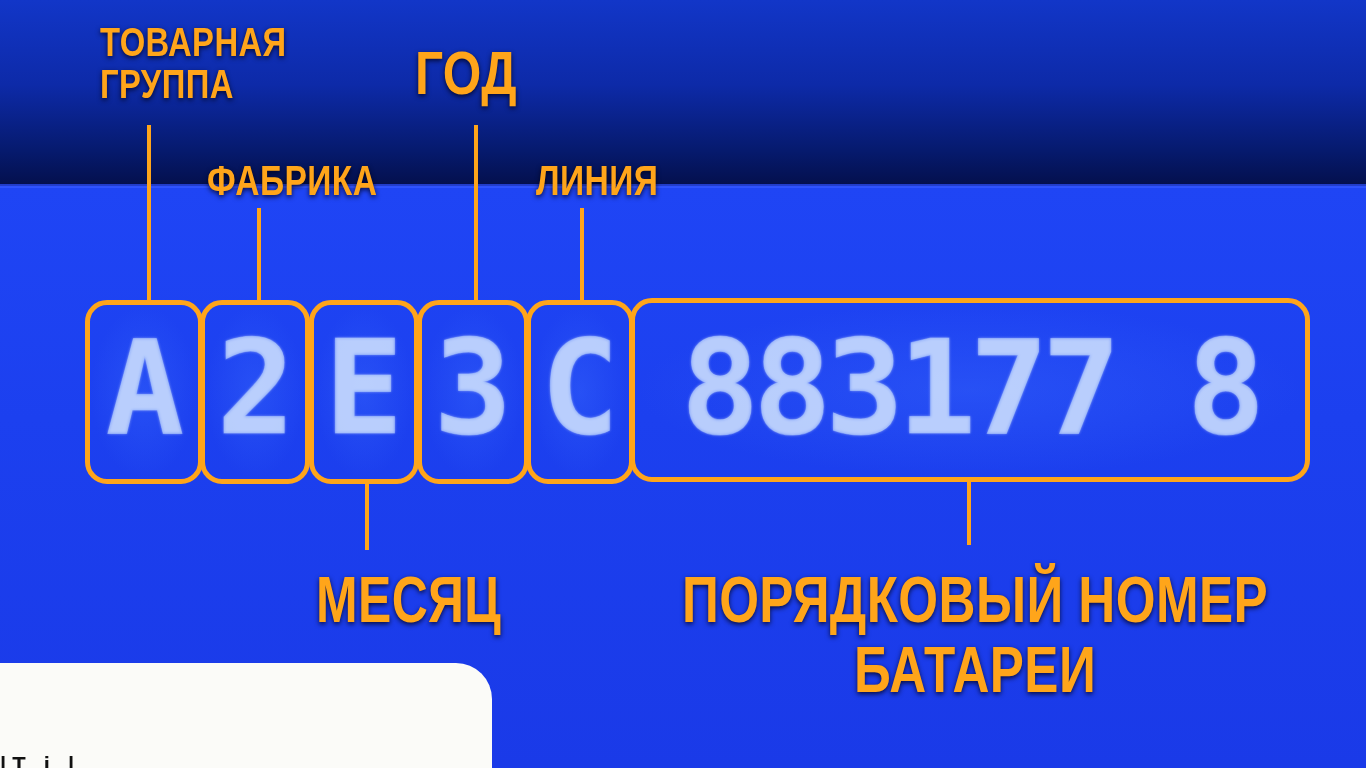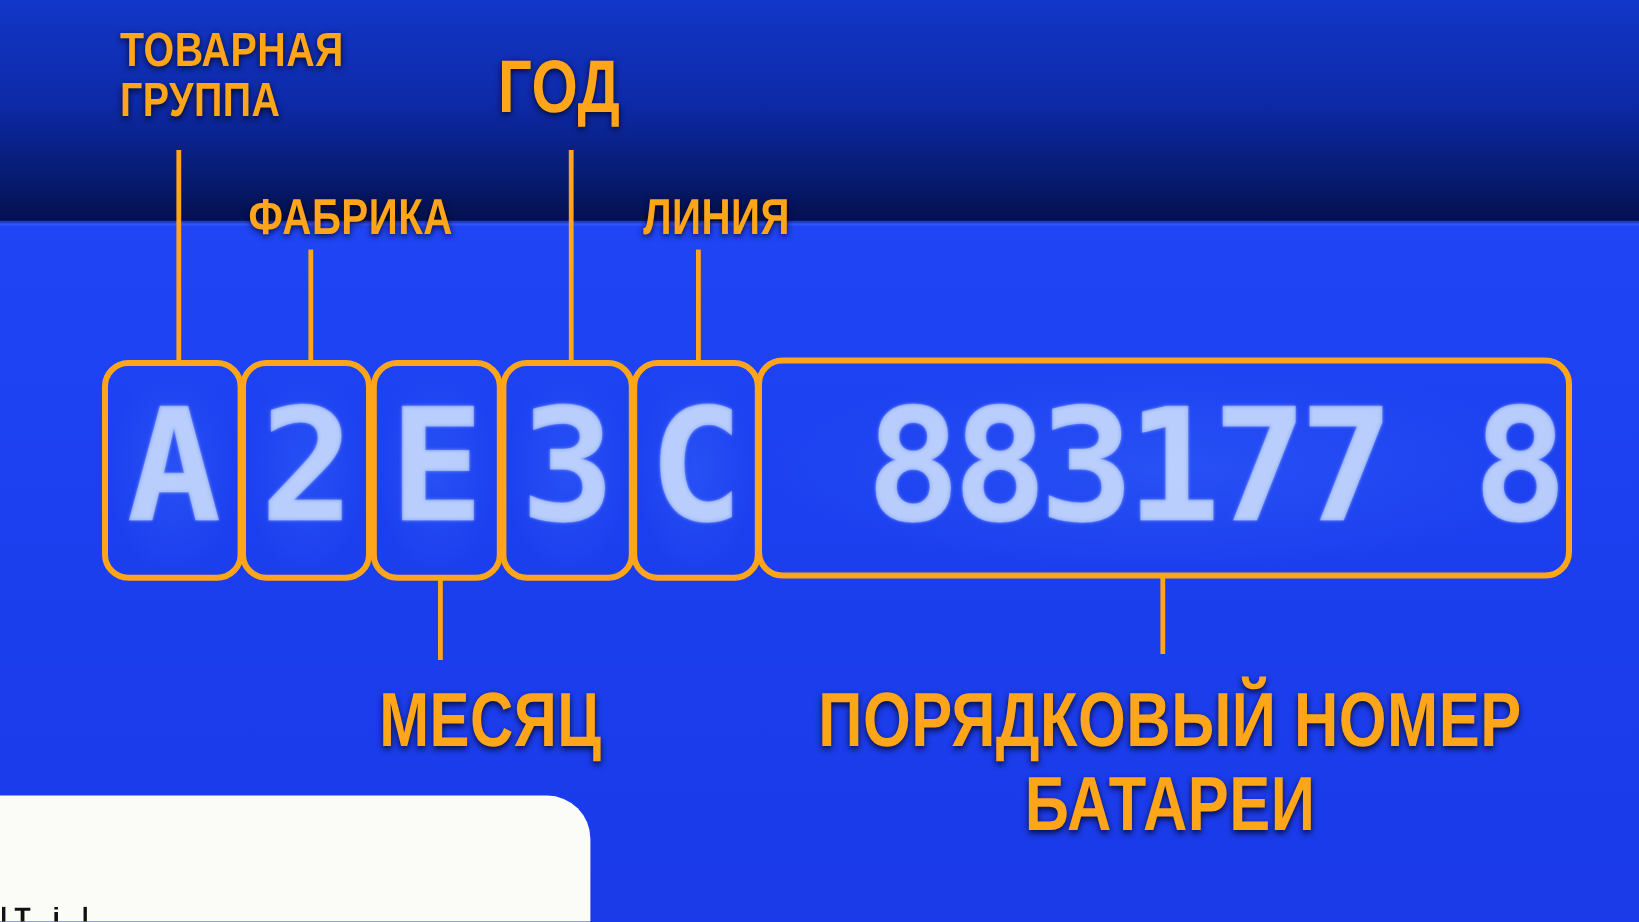--- a/index.html
+++ b/index.html
@@ -85,16 +85,16 @@
 <div class="box" style="left:309px;top:300px;width:110px;height:184px;"></div>
 <div class="box" style="left:417px;top:300px;width:112px;height:184px;"></div>
 <div class="box" style="left:526px;top:300px;width:108px;height:184px;"></div>
 <div class="box" style="left:630px;top:298px;width:680px;height:184px;"></div>
 
 <div class="chars" style="left:95px;top:318px;width:100px;font-size:130px;line-height:140px;">A</div>
 <div class="chars" style="left:206px;top:318px;width:100px;font-size:130px;line-height:140px;">2</div>
 <div class="chars" style="left:314px;top:318px;width:100px;font-size:130px;line-height:140px;">E</div>
 <div class="chars" style="left:423px;top:318px;width:100px;font-size:130px;line-height:140px;">3</div>
 <div class="chars" style="left:530px;top:318px;width:100px;font-size:130px;line-height:140px;">C</div>
-<div class="chars" style="left:640px;top:318px;width:660px;font-size:130px;line-height:140px;letter-spacing:-6px;text-align:right;">883177 8</div>
+<div class="chars" style="left:640px;top:318px;width:660px;font-size:130px;line-height:140px;letter-spacing:-6px;">883177 8</div>
 
 <div class="sticker"></div>
 <div class="sticker-text">|T i |</div>
 
 </body></html>

